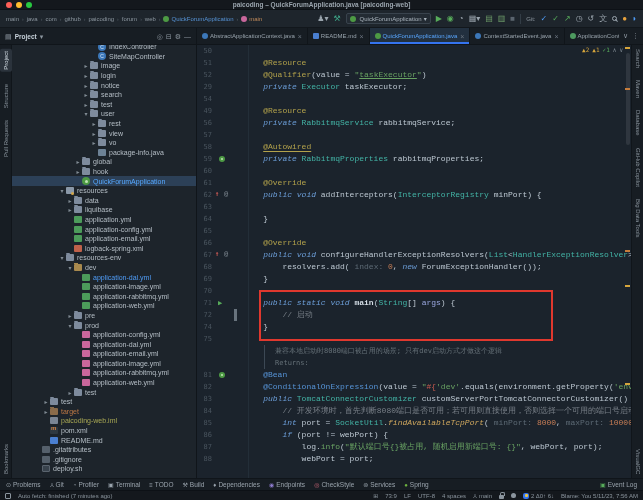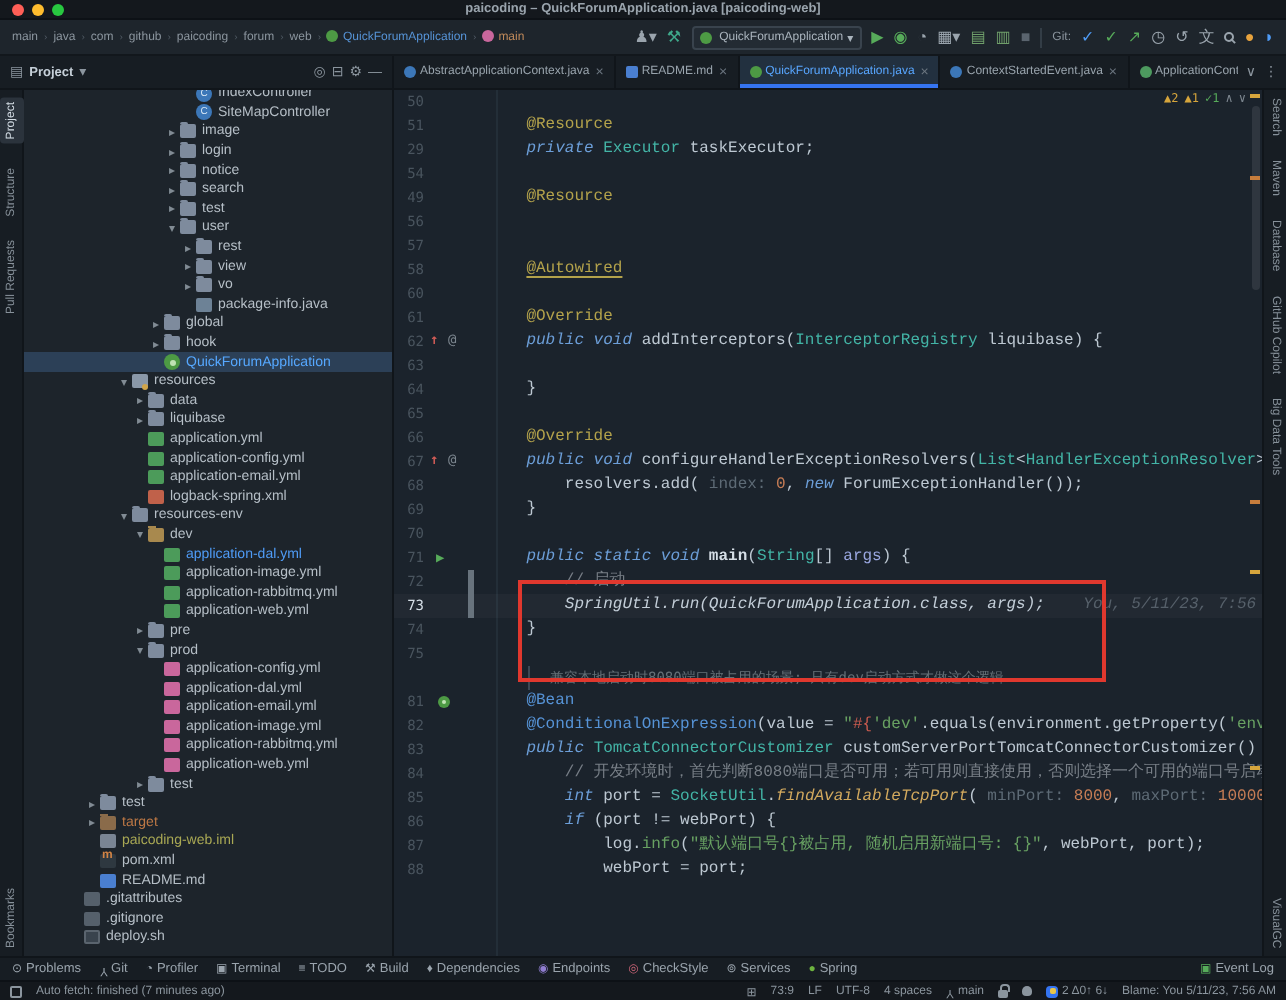--- a/index.html
+++ b/index.html
@@ -488,65 +488,78 @@
             <span class="lnum">50</span>
             <span class="gut"></span>
             <span class="codeln"></span>
           </div>
           <div class="erow">
             <span class="lnum">51</span>
             <span class="gut"></span>
             <span class="codeln"><span class="tk-d">    </span><span class="tk-a">@Resource</span></span>
           </div>
           <div class="erow">
+            <span class="lnum">52</span>
+            <span class="gut"></span>
+            <span class="codeln"><span class="tk-d">    </span><span class="tk-a">@Qualifier</span><span class="tk-d">(value = </span><span class="tk-s">"</span><span class="tk-su">taskExecutor</span><span class="tk-s">"</span><span class="tk-d">)</span></span>
+          </div>
+          <div class="erow">
             <span class="lnum">29</span>
             <span class="gut"></span>
             <span class="codeln"><span class="tk-d">    </span><span class="tk-k">private </span><span class="tk-t">Executor</span><span class="tk-d"> taskExecutor;</span></span>
           </div>
           <div class="erow">
             <span class="lnum">54</span>
             <span class="gut"></span>
             <span class="codeln"></span>
           </div>
           <div class="erow">
             <span class="lnum">49</span>
             <span class="gut"></span>
             <span class="codeln"><span class="tk-d">    </span><span class="tk-a">@Resource</span></span>
           </div>
           <div class="erow">
             <span class="lnum">56</span>
             <span class="gut"></span>
+            <span class="codeln"><span class="tk-d">    </span><span class="tk-k">private </span><span class="tk-t">RabbitmqService</span><span class="tk-d"> rabbitmqService;</span></span>
           </div>
           <div class="erow">
             <span class="lnum">57</span>
             <span class="gut"></span>
             <span class="codeln"></span>
           </div>
           <div class="erow">
             <span class="lnum">58</span>
             <span class="gut"></span>
             <span class="codeln"><span class="tk-d">    </span><span class="tk-au">@Autowired</span></span>
+          </div>
+          <div class="erow">
+            <span class="lnum">59</span>
+            <span class="gut">
+              <span class="gbean"></span>
+            </span>
+            <span class="codeln"><span class="tk-d">    </span><span class="tk-k">private </span><span class="tk-t">RabbitmqProperties</span><span class="tk-d"> rabbitmqProperties;</span></span>
           </div>
           <div class="erow">
             <span class="lnum">60</span>
             <span class="gut"></span>
             <span class="codeln"></span>
           </div>
           <div class="erow">
             <span class="lnum">61</span>
             <span class="gut"></span>
             <span class="codeln"><span class="tk-d">    </span><span class="tk-a">@Override</span></span>
           </div>
           <div class="erow">
             <span class="lnum">62</span>
             <span class="gut">
               <span class="govr">↑</span>
               <span class="gat">@</span>
             </span>
-            <span class="codeln"><span class="tk-d">    </span><span class="tk-k">public void </span><span class="tk-d">addInterceptors(</span><span class="tk-t">InterceptorRegistry</span><span class="tk-d"> liquibase) {</span></span>
+            <span class="codeln"><span class="tk-d">    </span><span class="tk-k">public void </span><span class="tk-d">addInterceptors(</span><span class="tk-t">InterceptorRegistry</span><span class="tk-d"> minPort) {</span></span>
           </div>
           <div class="erow">
             <span class="lnum">63</span>
             <span class="gut"></span>
           </div>
           <div class="erow">
             <span class="lnum">64</span>
             <span class="gut"></span>
             <span class="codeln"><span class="tk-d">    }</span></span>
           </div>
@@ -590,38 +603,32 @@
             </span>
             <span class="codeln"><span class="tk-d">    </span><span class="tk-k">public static void </span><span class="tk-b">main</span><span class="tk-d">(</span><span class="tk-t">String</span><span class="tk-d">[] </span><span class="tk-v">args</span><span class="tk-d">) {</span></span>
           </div>
           <div class="erow">
             <span class="lnum">72</span>
             <span class="gut">
               <span class="gch"></span>
             </span>
             <span class="codeln"><span class="tk-d">        </span><span class="tk-c">// 启动</span></span>
           </div>
-          <div class="erow cur">
-            <span class="lnum">73</span>
-            <span class="gut">
-              <span class="gch"></span>
-            </span>
-            <span class="codeln"><span class="tk-it">        SpringUtil.run(QuickForumApplication.class, args);</span><span class="tk-bl">    You, 5/11/23, 7:56</span></span>
-          </div>
           <div class="erow">
             <span class="lnum">74</span>
             <span class="gut"></span>
             <span class="codeln"><span class="tk-d">    }</span></span>
           </div>
           <div class="erow">
             <span class="lnum">75</span>
             <span class="gut"></span>
             <span class="codeln"></span>
           </div>
           <div class="docrow">兼容本地启动时8080端口被占用的场景; 只有dev启动方式才做这个逻辑</div>
+          <div class="docrow">Returns:</div>
           <div class="erow">
             <span class="lnum">81</span>
             <span class="gut">
               <span class="gbean"></span>
             </span>
             <span class="codeln"><span class="tk-d">    </span><span class="tk-ab">@Bean</span></span>
           </div>
           <div class="erow">
             <span class="lnum">82</span>
             <span class="gut"></span>

